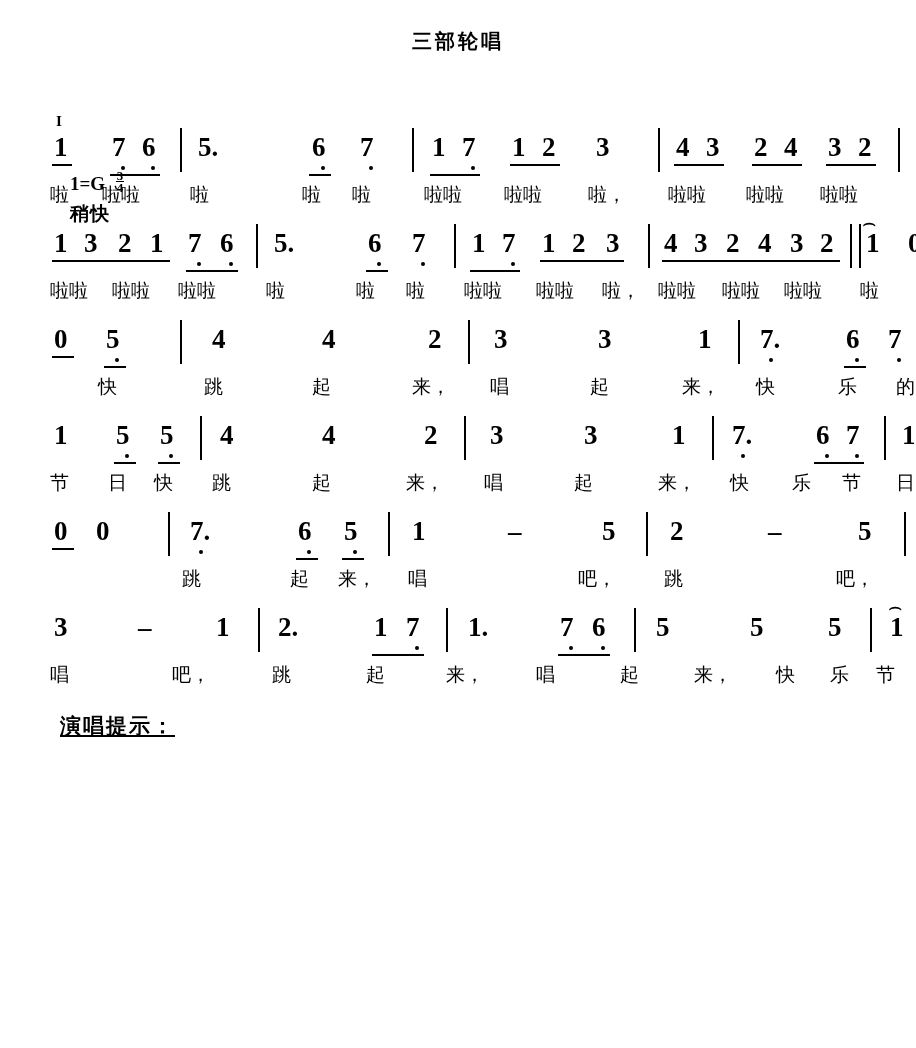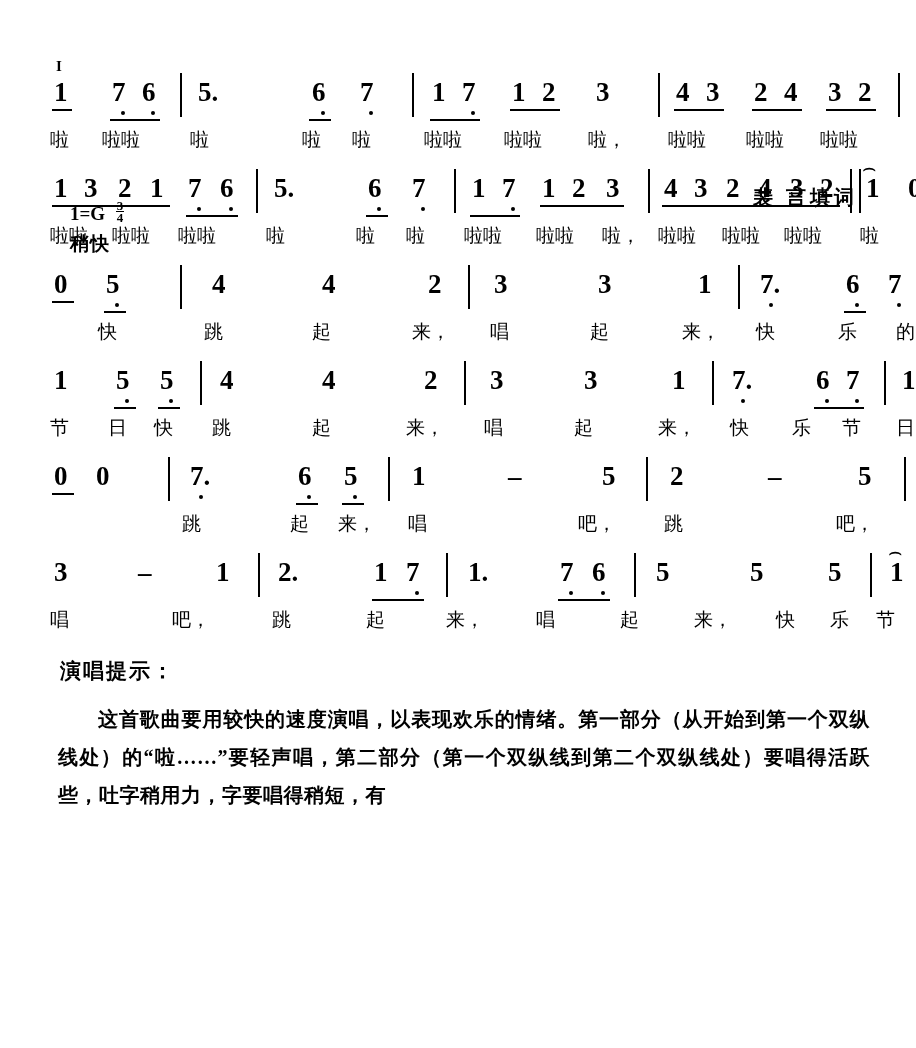--- a/index.html
+++ b/index.html
@@ -140,39 +140,40 @@
     font-size: 22px;
     font-family: "DejaVu Sans", sans-serif;
   }
 
   
   .prose-title {
     margin: 10px 50px 15px 60px;
     font-size: 21px;
     font-weight: bold;
     letter-spacing: 2px;
+    text-decoration: underline;
   }
   .prose {
     margin: 6px 46px 0 58px;
     font-size: 20px;
     font-weight: bold;
     line-height: 38px;
     text-align: justify;
     letter-spacing: 0.5px;
   }
   .prose p { margin: 0; text-indent: 2em; }
 </style>
 </head>
 <body>
 
 <div class="page">
 
+  <div class="subtitle">三部轮唱</div>
 
   <div class="credits">
-    <div>裴  言填词</div>
   </div>
 
   <div class="keyline">
     <span>1</span><span>=</span><span>G</span>
     <span class="frac">
       <span class="num">3</span>
       <span class="den">4</span>
     </span>
     <div class="tempo">稍快</div>
   </div>
@@ -520,17 +521,14 @@
         <span class="ly" style="left:644px;">来，</span>
         <span class="ly" style="left:726px;">快</span>
         <span class="ly" style="left:780px;">乐</span>
         <span class="ly" style="left:826px;">节</span>
 
       </div>
     </div>
   </div>
 
   <div class="prose-title">演唱提示：</div>
-  <div class="prose">
-    <p>这首歌曲要用较快的速度演唱，以表现欢乐的情绪。第一部分（从开始到第一个双纵线处）的“啦……”要轻声唱，第二部分（第一个双纵线到第二个双纵线处）要唱得活跃些，吐字稍用力，字要唱得稍短，有</p>
-  </div>
 
 </div>
 
 </body></html>

